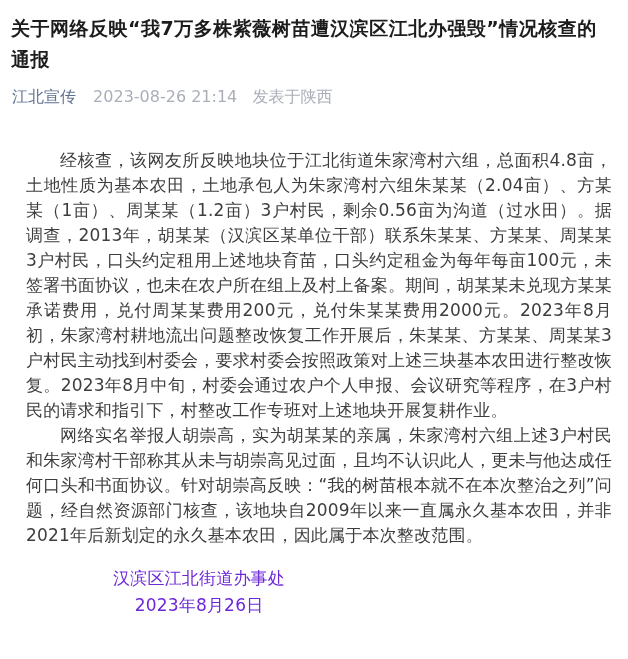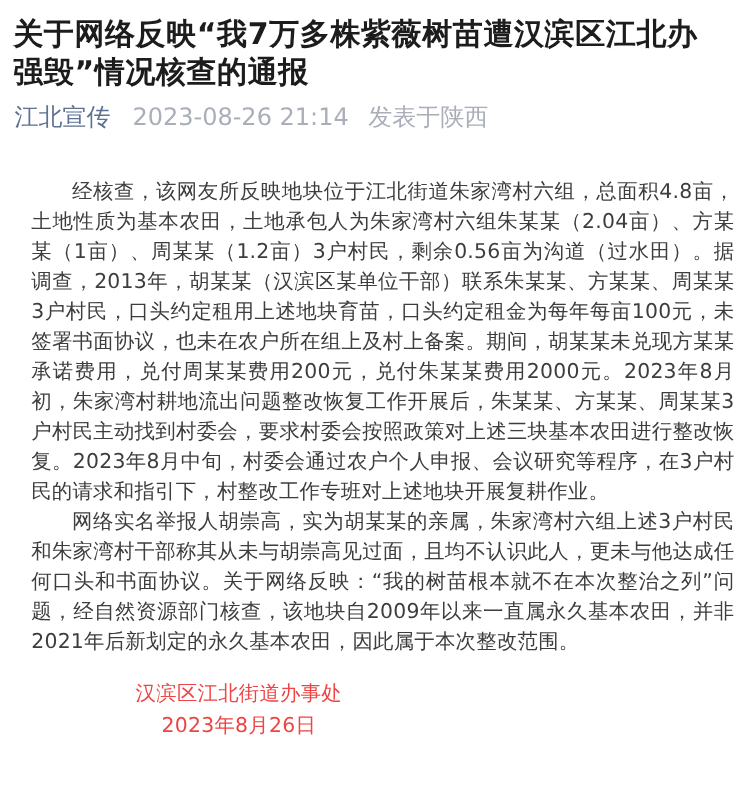--- a/index.html
+++ b/index.html
@@ -17,29 +17,29 @@
   .page {
     box-sizing: border-box;
     width: 628px;
     height: 659px;
     padding: 13px 14px 0 11px;
     background: #ffffff;
   }
   .title {
     margin: 0 0 13px 0;
     padding-right: 8px;
-    font-size: 25px;
+    font-size: 19px;
     line-height: 31px;
     font-weight: bold;
     color: #1c1c1c;
     letter-spacing: 0.5px;
   }
   .byline {
     margin: 0 0 0 1px;
-    font-size: 20px;
+    font-size: 16px;
     line-height: 18px;
     white-space: nowrap;
   }
   .byline .account {
     color: #5f7191;
     margin-right: 12px;
     cursor: pointer;
   }
   .byline .meta {
     color: #a9aeb8;
@@ -63,39 +63,39 @@
   .signature {
     margin: 17px 0 0 87px;
     display: inline-block;
     text-align: center;
   }
   .signature p {
     margin: 0;
     text-indent: 0;
     font-size: 17px;
     line-height: 27px;
-    color: #ef4444;
+    color: #6d28d9;
   }
 </style>
 </head>
 <body>
 
 <div class="page">
 
   <h1 class="title">关于网络反映“我7万多株紫薇树苗遭汉滨区江北办强毁”情况核查的通报</h1>
 
   <div class="byline">
     <span class="account">江北宣传</span>
     <span class="meta">2023-08-26 21:14</span>
     <span class="meta">发表于陕西</span>
   </div>
 
   <div class="article-body">
     <p class="para">经核查，该网友所反映地块位于江北街道朱家湾村六组，总面积4.8亩，土地性质为基本农田，土地承包人为朱家湾村六组朱某某（2.04亩）、方某某（1亩）、周某某（1.2亩）3户村民，剩余0.56亩为沟道（过水田）。据调查，2013年，胡某某（汉滨区某单位干部）联系朱某某、方某某、周某某3户村民，口头约定租用上述地块育苗，口头约定租金为每年每亩100元，未签署书面协议，也未在农户所在组上及村上备案。期间，胡某某未兑现方某某承诺费用，兑付周某某费用200元，兑付朱某某费用2000元。2023年8月初，朱家湾村耕地流出问题整改恢复工作开展后，朱某某、方某某、周某某3户村民主动找到村委会，要求村委会按照政策对上述三块基本农田进行整改恢复。2023年8月中旬，村委会通过农户个人申报、会议研究等程序，在3户村民的请求和指引下，村整改工作专班对上述地块开展复耕作业。</p>
-    <p class="para">网络实名举报人胡崇高，实为胡某某的亲属，朱家湾村六组上述3户村民和朱家湾村干部称其从未与胡崇高见过面，且均不认识此人，更未与他达成任何口头和书面协议。关于网络反映：“我的树苗根本就不在本次整治之列”问题，经自然资源部门核查，该地块自2009年以来一直属永久基本农田，并非2021年后新划定的永久基本农田，因此属于本次整改范围。</p>
+    <p class="para">网络实名举报人胡崇高，实为胡某某的亲属，朱家湾村六组上述3户村民和朱家湾村干部称其从未与胡崇高见过面，且均不认识此人，更未与他达成任何口头和书面协议。针对胡崇高反映：“我的树苗根本就不在本次整治之列”问题，经自然资源部门核查，该地块自2009年以来一直属永久基本农田，并非2021年后新划定的永久基本农田，因此属于本次整改范围。</p>
 
     <div class="signature">
       <p>汉滨区江北街道办事处</p>
       <p>2023年8月26日</p>
     </div>
   </div>
 
 </div>
 
 </body></html>

